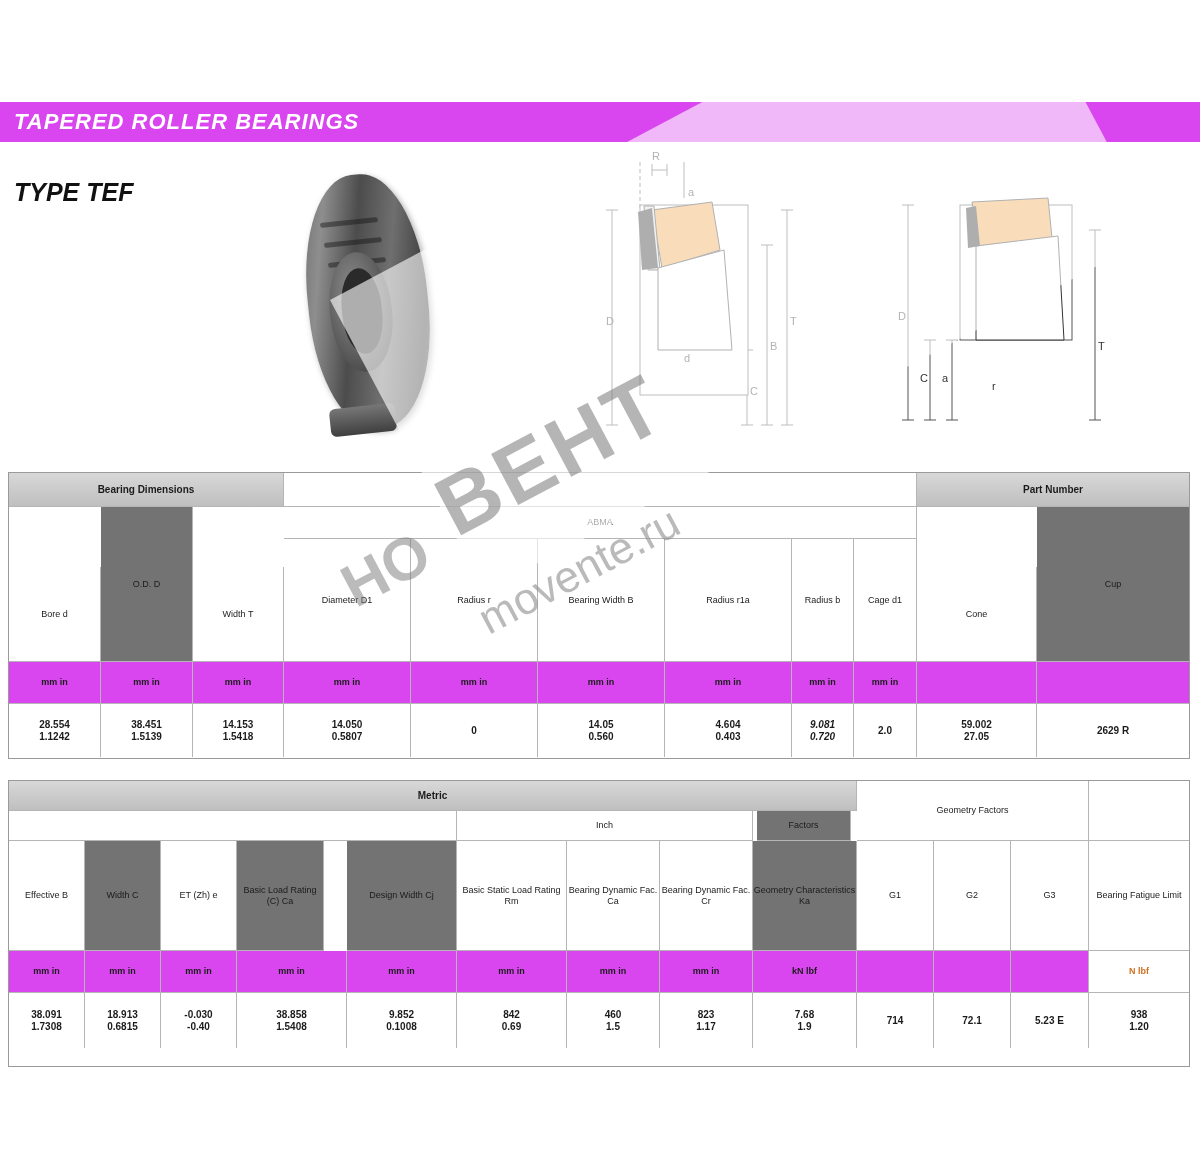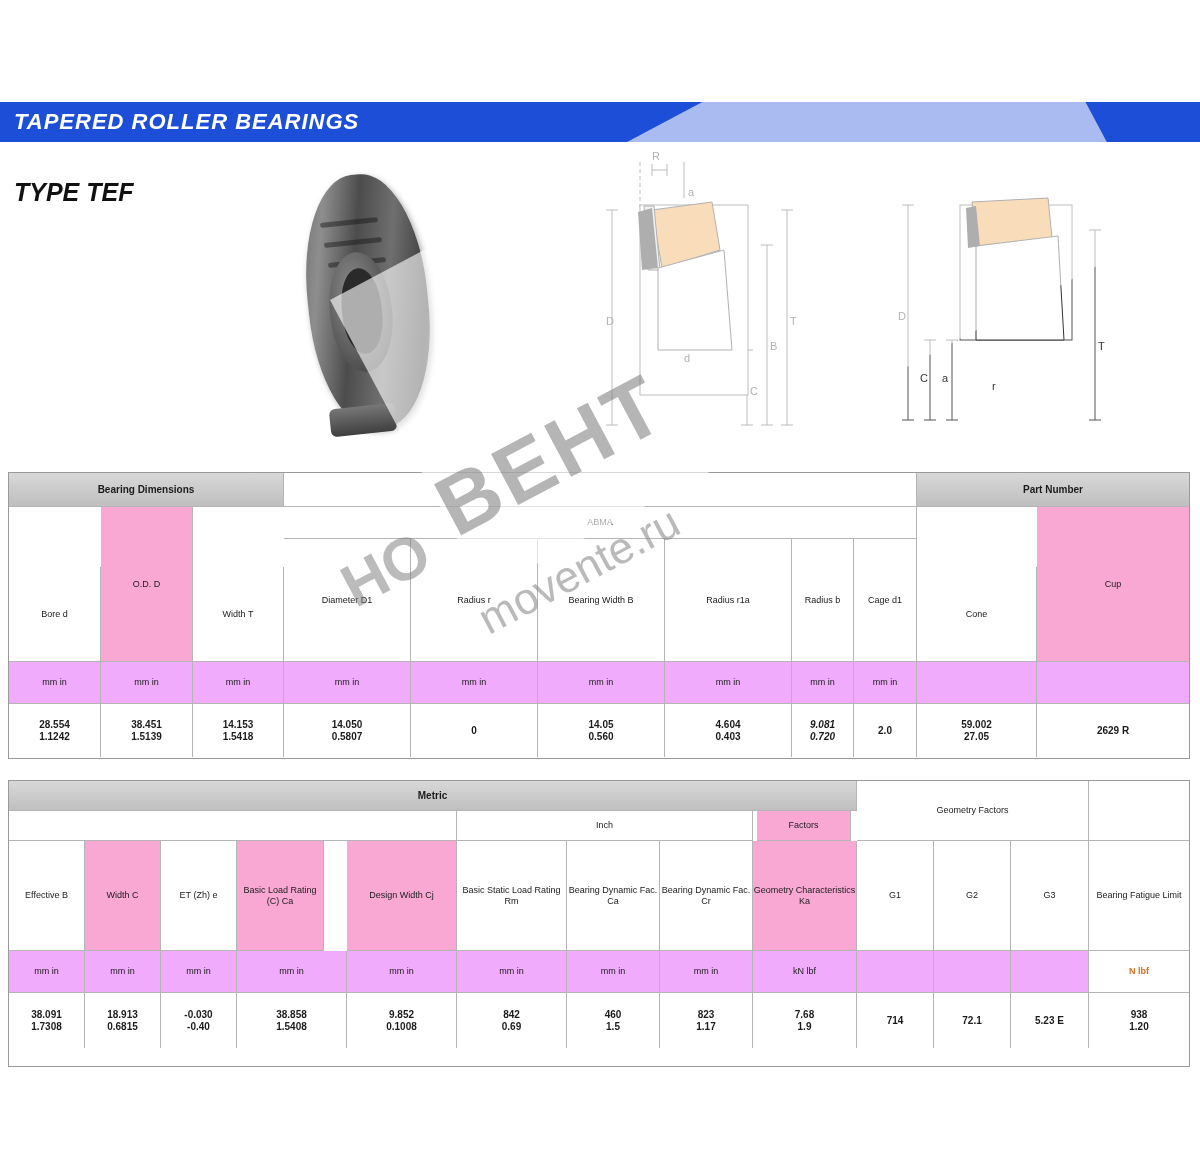--- a/index.html
+++ b/index.html
@@ -15,21 +15,21 @@
     background:#ffffff;
   }
   
   .sheet{
     position:absolute;left:0;top:100px;width:1200px;height:965px;
     background:#ffffff;
   }
   
   .header-bar{
     position:absolute;left:0;top:102px;width:1200px;height:40px;
-    background:#1d4ed8;
+    background:#d946ef;
     display:flex;align-items:center;
   }
   .header-bar .title{
     color:#ffffff;
     font-size:22px;
     font-weight:bold;
     font-style:italic;
     letter-spacing:1px;
     margin-left:14px;
     filter:blur(0.6px);
@@ -87,22 +87,22 @@
     display:flex;align-items:center;justify-content:center;
     text-align:center;
     font-size:9px;
     color:#1b1b1b;
     line-height:1.15;
     overflow:hidden;
     filter:blur(0.35px);
   }
   .hdr-grey{background:linear-gradient(180deg,#d8d8d8,#bfbfbf);font-weight:bold;font-size:10px;}
   .hdr-white{background:#ffffff;}
-  .band-orange{background:#f0abfc;font-weight:normal;}
-  .col-orange{background:#f9a8d4;}
+  .band-orange{background:#d946ef;font-weight:bold;}
+  .col-orange{background:#737373;}
   .val{background:#ffffff;font-weight:bold;font-size:10px;}
   
   .wm{
     position:absolute;left:0;top:0;width:1200px;height:1165px;
     pointer-events:none;
   }
   .wm-band{
     position:absolute;
     left:330px;top:300px;
     width:760px;height:330px;

